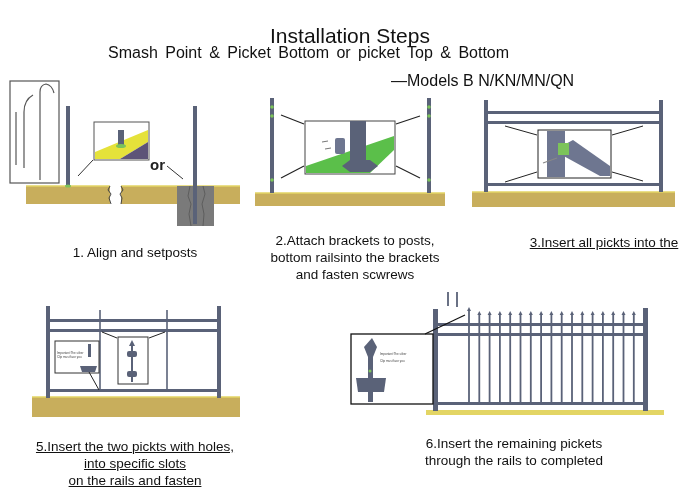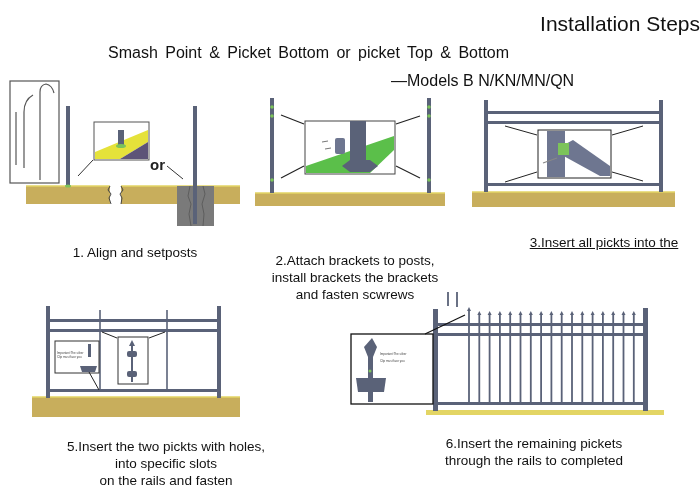--- a/index.html
+++ b/index.html
@@ -1,19 +1,19 @@
 <!DOCTYPE html>
 <html><head>
 <meta charset="utf-8">
 <style>
   html, body { margin:0; padding:0; background:#ffffff; }
   body { width:700px; height:495px; position:relative; overflow:hidden;
          font-family:"Liberation Sans", sans-serif; color:#111; }
   .abs { position:absolute; }
-  .title { left:0; width:700px; top:12px; text-align:right; font-size:21px; }
+  .title { left:0; width:700px; top:24px; text-align:center; font-size:21px; }
   .subtitle { left:108px; top:44px; font-size:16px; word-spacing:3px; }
   .models { left:391px; top:72px; font-size:16px; }
   .caption { text-align:center; font-size:13.5px; line-height:17px; }
   svg { position:absolute; left:0; top:0; }
   .callout-text { font-size:3px; fill:#444; }
 </style>
 </head>
 <body>
 
 <div class="abs title">Installation Steps</div>
@@ -175,29 +175,29 @@
     <polygon points="356,378 386,378 384,392 358,392" fill="#5a6278"></polygon>
     <circle cx="370" cy="371" r="1.5" fill="#7cc35a"></circle>
     <text x="380" y="355" class="callout-text">Important:The silver</text>
     <text x="380" y="362" class="callout-text">Clip must face you</text>
   </g>
 </svg>
 
 <div class="abs caption" style="left:40px; top:244px; width:190px;">
   <div>1. Align and setposts</div>
 </div>
-<div class="abs caption" style="left:255px; top:232px; width:200px;margin-top:20px;">
+<div class="abs caption" style="left:255px; top:232px; width:200px;">
   <div>2.Attach brackets to posts,</div>
-  <div>install brackets the brackets</div>
+  <div>bottom railsinto the brackets</div>
   <div>and fasten scwrews</div>
 </div>
 <div class="abs caption" style="left:504px; top:234px; width:200px;text-decoration:underline;">
   <div>3.Insert all pickts into the</div>
 </div>
-<div class="abs caption" style="left:56px; top:438px; width:220px;">
+<div class="abs caption" style="left:25px; top:438px; width:220px;text-decoration:underline;">
   <div>5.Insert the two pickts with holes,</div>
   <div>into specific slots</div>
   <div>on the rails and fasten</div>
 </div>
-<div class="abs caption" style="left:429px; top:435px; width:210px;">
+<div class="abs caption" style="left:409px; top:435px; width:210px;">
   <div>6.Insert the remaining pickets</div>
   <div>through the rails to completed</div>
 </div>
 
 </body></html>

